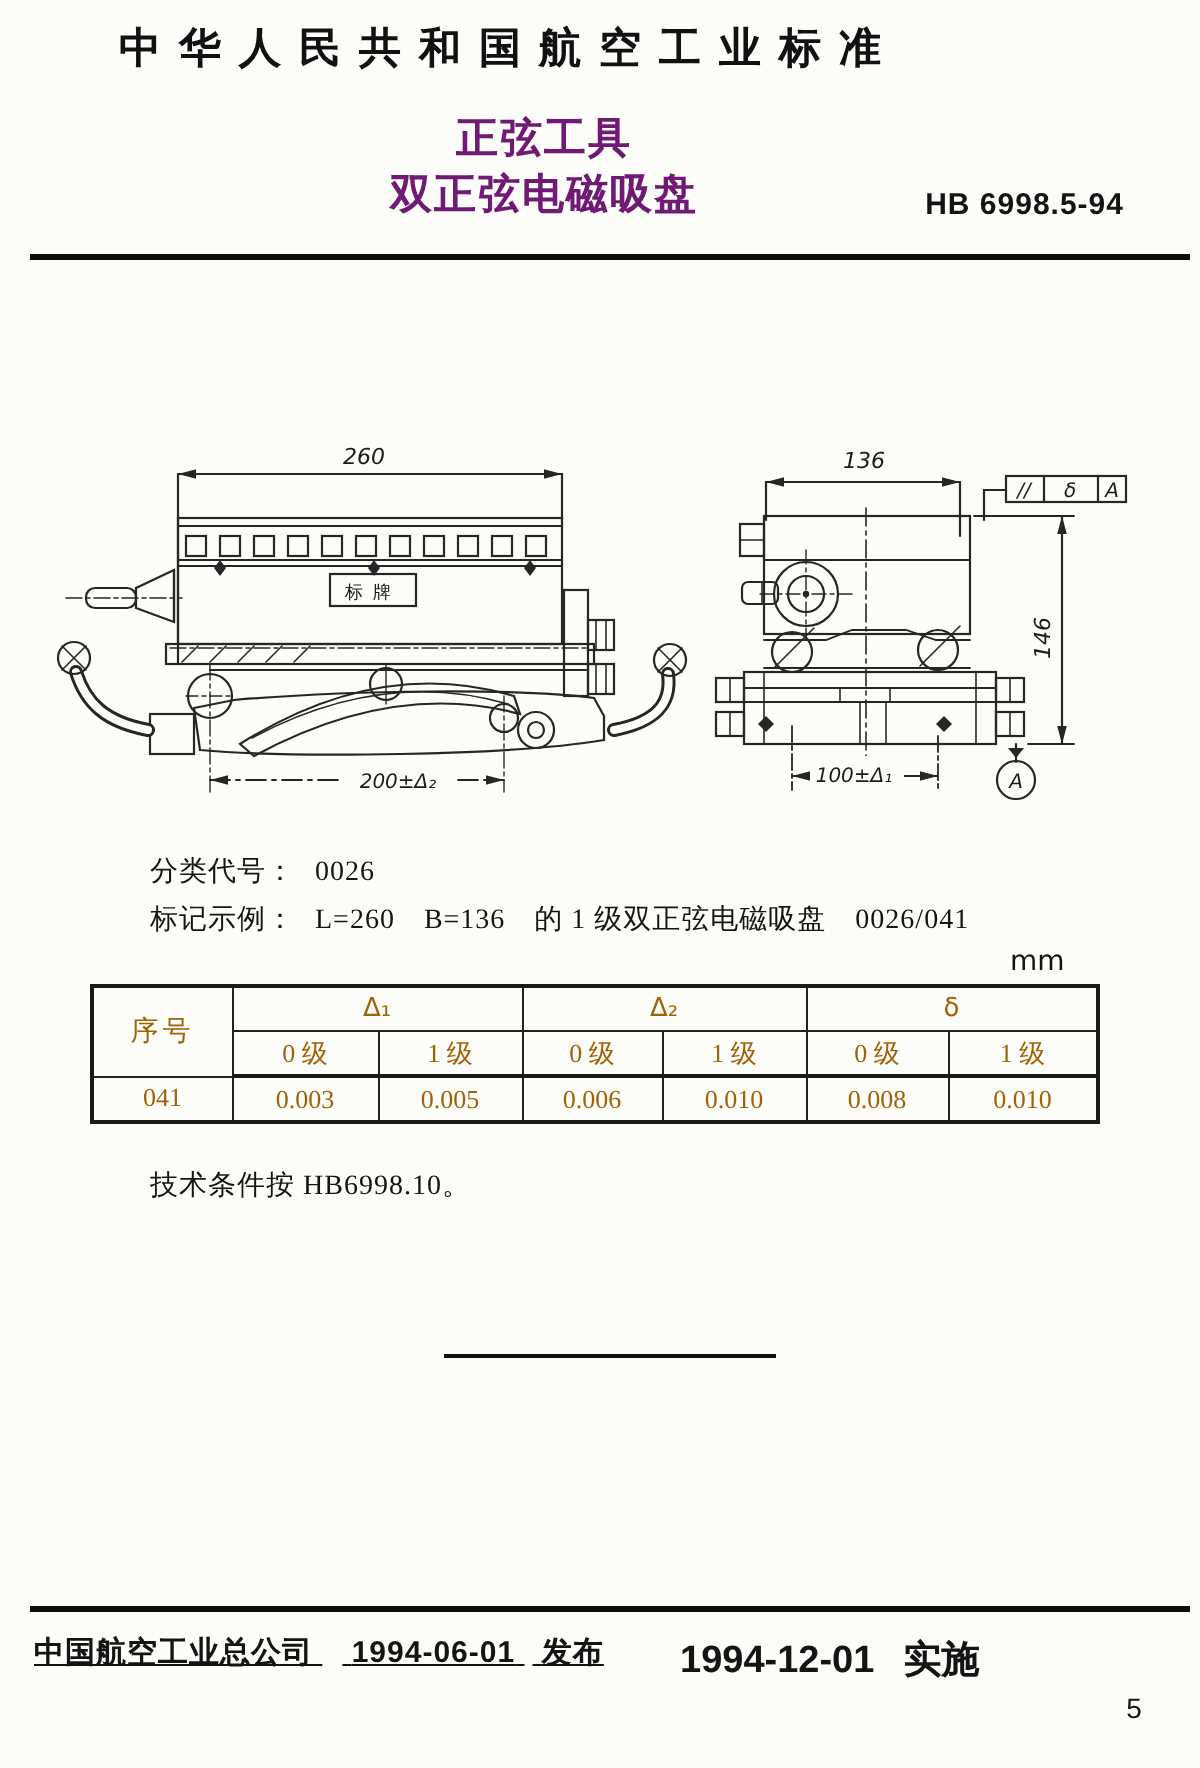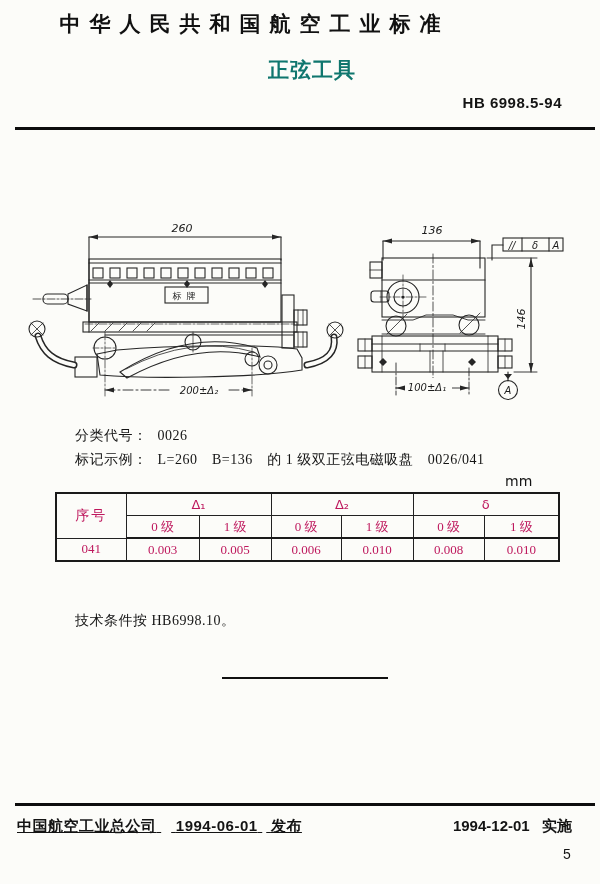--- a/index.html
+++ b/index.html
@@ -12,69 +12,70 @@
   .abs{position:absolute;}
   
   .std-name{
     top:10px;left:0;width:500px;text-align:center;
     font-family:"Liberation Sans",sans-serif;font-weight:bold;
     font-size:21px;letter-spacing:9px;text-indent:9px;color:#111;
   }
   .title-block{
     top:56px;left:0;width:544px;text-align:center;
     font-family:"Liberation Sans",sans-serif;font-weight:bold;
-    font-size:21px;line-height:28px;color:#0f766e;letter-spacing:1px;margin-left:40px;
+    font-size:21px;line-height:28px;color:#701a75;letter-spacing:1px;
   }
   .std-code{
     top:94px;left:462px;width:100px;text-align:right;
     font-family:"Liberation Sans",sans-serif;font-weight:bold;
     font-size:15px;letter-spacing:0.5px;
   }
   .head-rule{top:127px;left:15px;width:580px;height:3px;background:#0d0d0d;}
   
   .info-line{left:75px;font-size:14px;letter-spacing:0.5px;}
   .info-line .val{margin-left:10px;margin-top:25px;}
   .unit-label{top:473px;left:505px;width:40px;font-size:14px;font-family:"DejaVu Sans",sans-serif;}
   
   .spec-table{
-    top:492px;left:55px;width:503px;
+    top:492px;left:45px;width:503px;
     border-collapse:collapse;table-layout:fixed;
-    font-size:13px;text-align:center;color:#be185d;
+    font-size:13px;text-align:center;color:#a16207;
   }
   .spec-table td{border:1px solid #222;padding:0;height:21px;}
   .spec-table tr.grade-row td{border-bottom:2.5px solid #1a1a1a;}
   .spec-table{border:2px solid #1a1a1a;}
   .spec-table td.serial{font-size:14px;letter-spacing:2px;}
   .dsans{font-family:"DejaVu Sans",sans-serif;}
-  .tech-note{top:584px;left:75px;font-size:14px;letter-spacing:0.5px;margin-top:28px;}
+  .tech-note{top:584px;left:75px;font-size:14px;letter-spacing:0.5px;}
   .end-line{top:677px;left:222px;width:166px;height:2px;background:#111;}
   
   .foot-rule{top:803px;left:15px;width:580px;height:3px;background:#0d0d0d;}
   .foot-left{
     top:817px;left:17px;font-family:"Liberation Sans",sans-serif;
     font-weight:bold;font-size:15px;letter-spacing:0.5px;text-decoration:underline;
   }
   .foot-right{
-    top:817px;left:324px;width:248px;text-align:right;
-    font-family:"Liberation Sans",sans-serif;font-weight:bold;font-size:15px;
+    top:817px;left:340px;width:248px;text-align:left;
+    font-family:"Liberation Sans",sans-serif;font-weight:bold;font-size:19px;
   }
   .page-num{top:846px;left:552px;width:30px;text-align:center;font-size:14px;font-family:"Liberation Sans",sans-serif;}
   .gap{display:inline-block;width:10px;}
   
   svg text{fill:#1b1b1b;}
   .dim{font:italic 11px "DejaVu Sans",sans-serif;}
   .dim-sm{font:italic 10px "DejaVu Sans",sans-serif;}
   .cjk-sm{font:9px "Liberation Serif",serif;letter-spacing:5px;}
 </style>
 </head>
 <body>
 
 <div class="abs std-name">中华人民共和国航空工业标准</div>
 <div class="abs title-block">
   <div>正弦工具</div>
+  <div>双正弦电磁吸盘</div>
 </div>
 <div class="abs std-code">HB 6998.5-94</div>
 <div class="abs head-rule"></div>
 
 <svg class="abs" style="top:220px;left:25px;" width="575" height="192" viewBox="0 0 575 192">
   <g stroke="#262626" stroke-width="1.1" fill="none" stroke-linecap="round">
 
     <g>
 
       <line x1="64" y1="17" x2="256" y2="17"></line>

